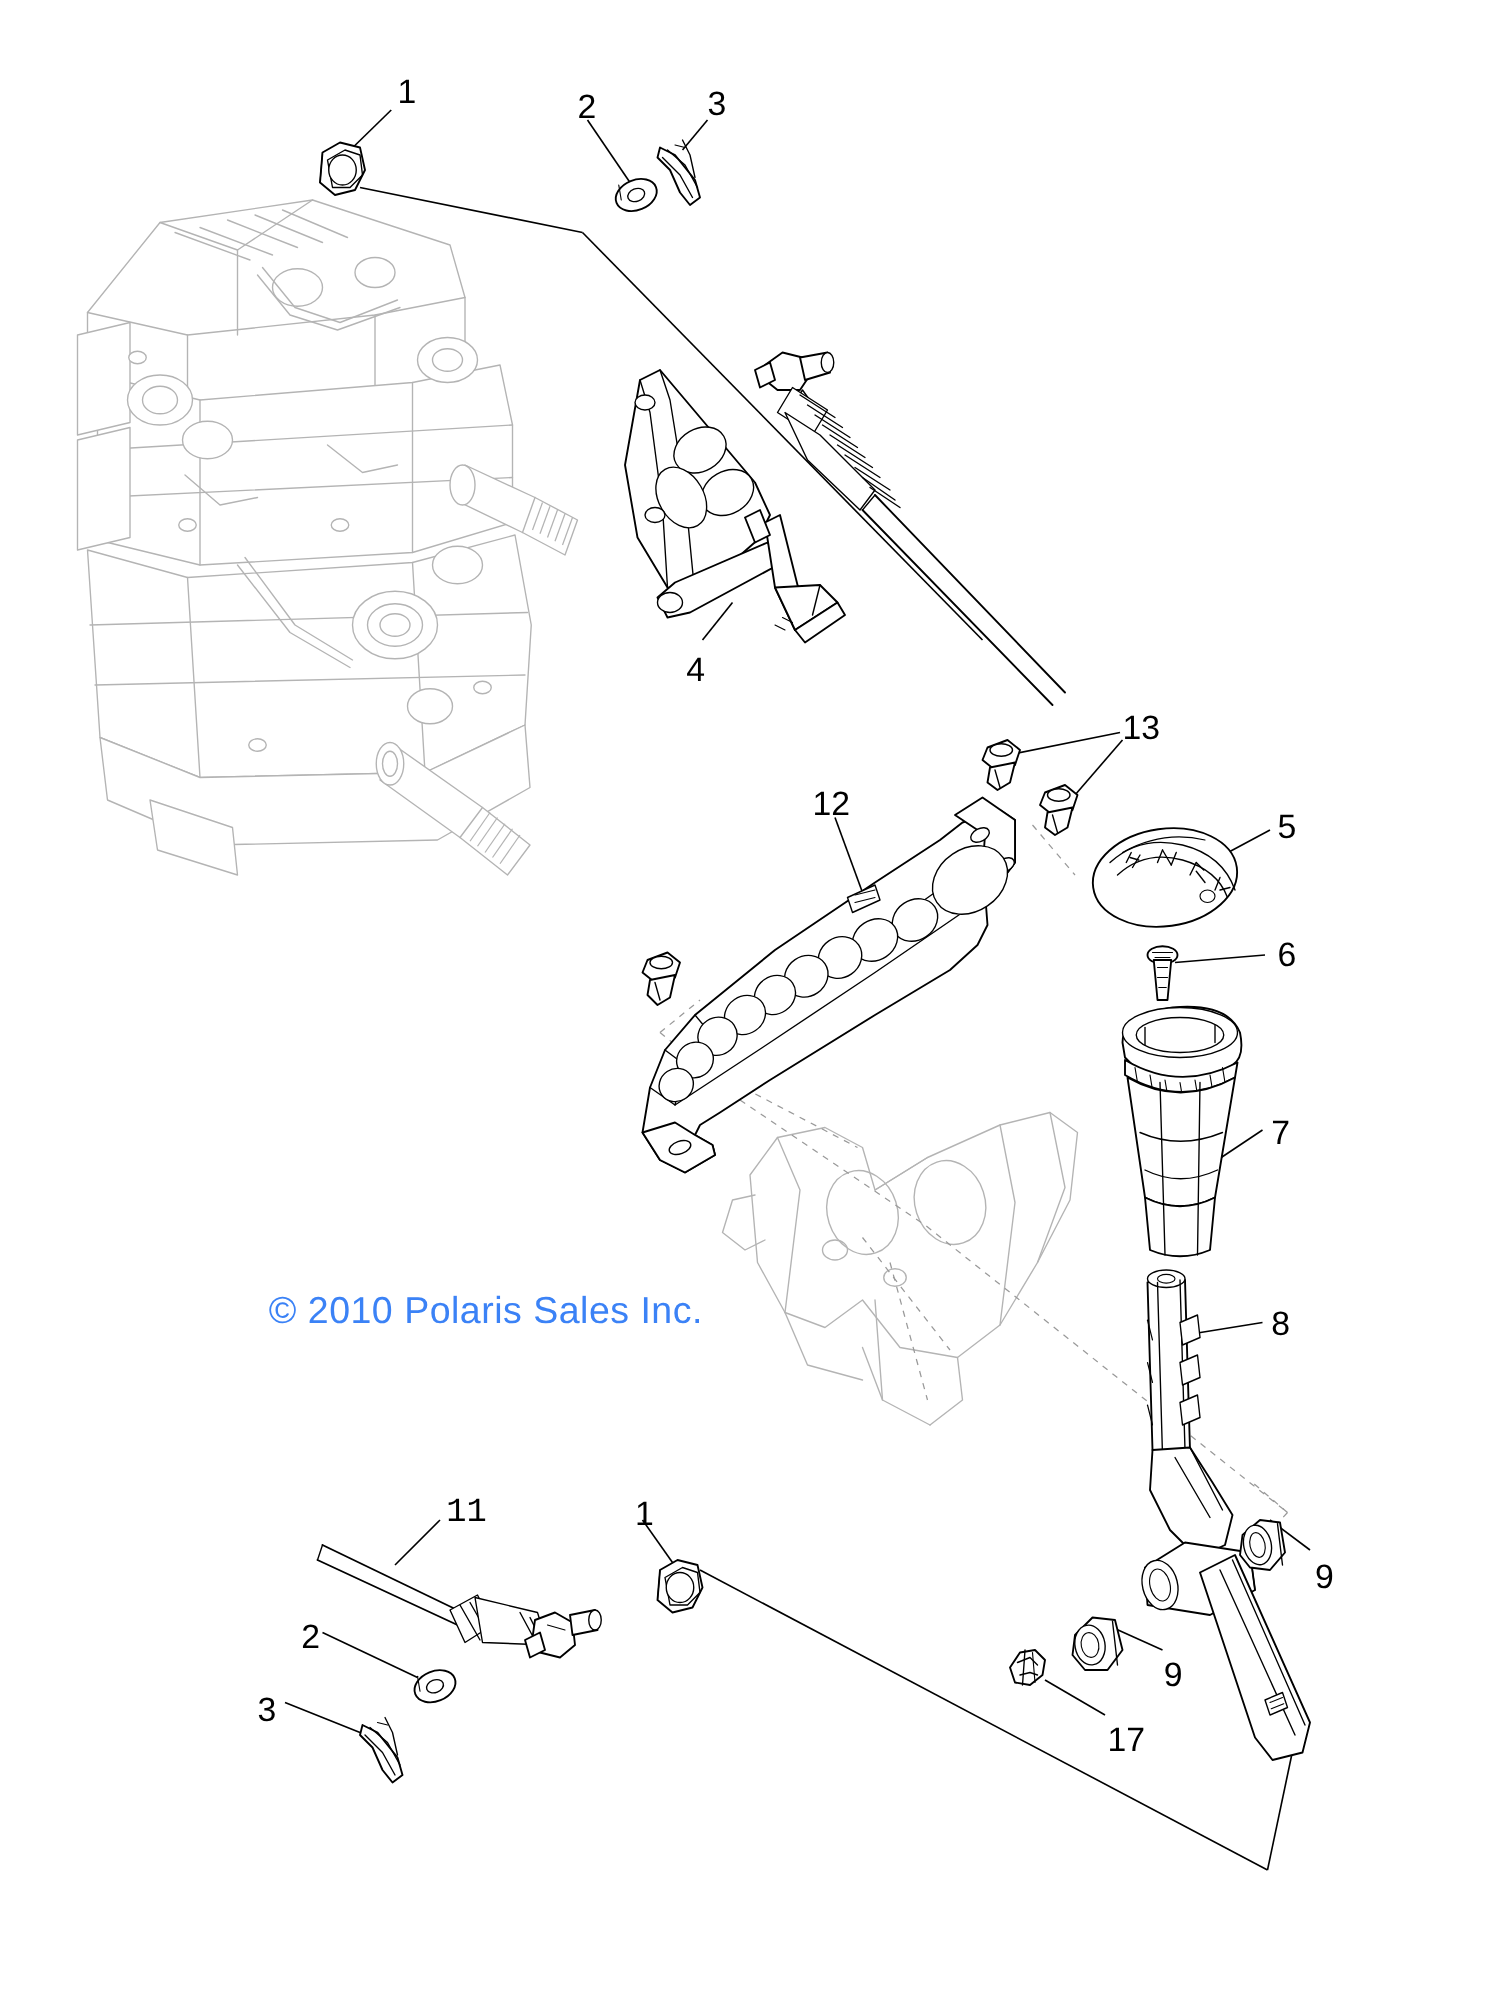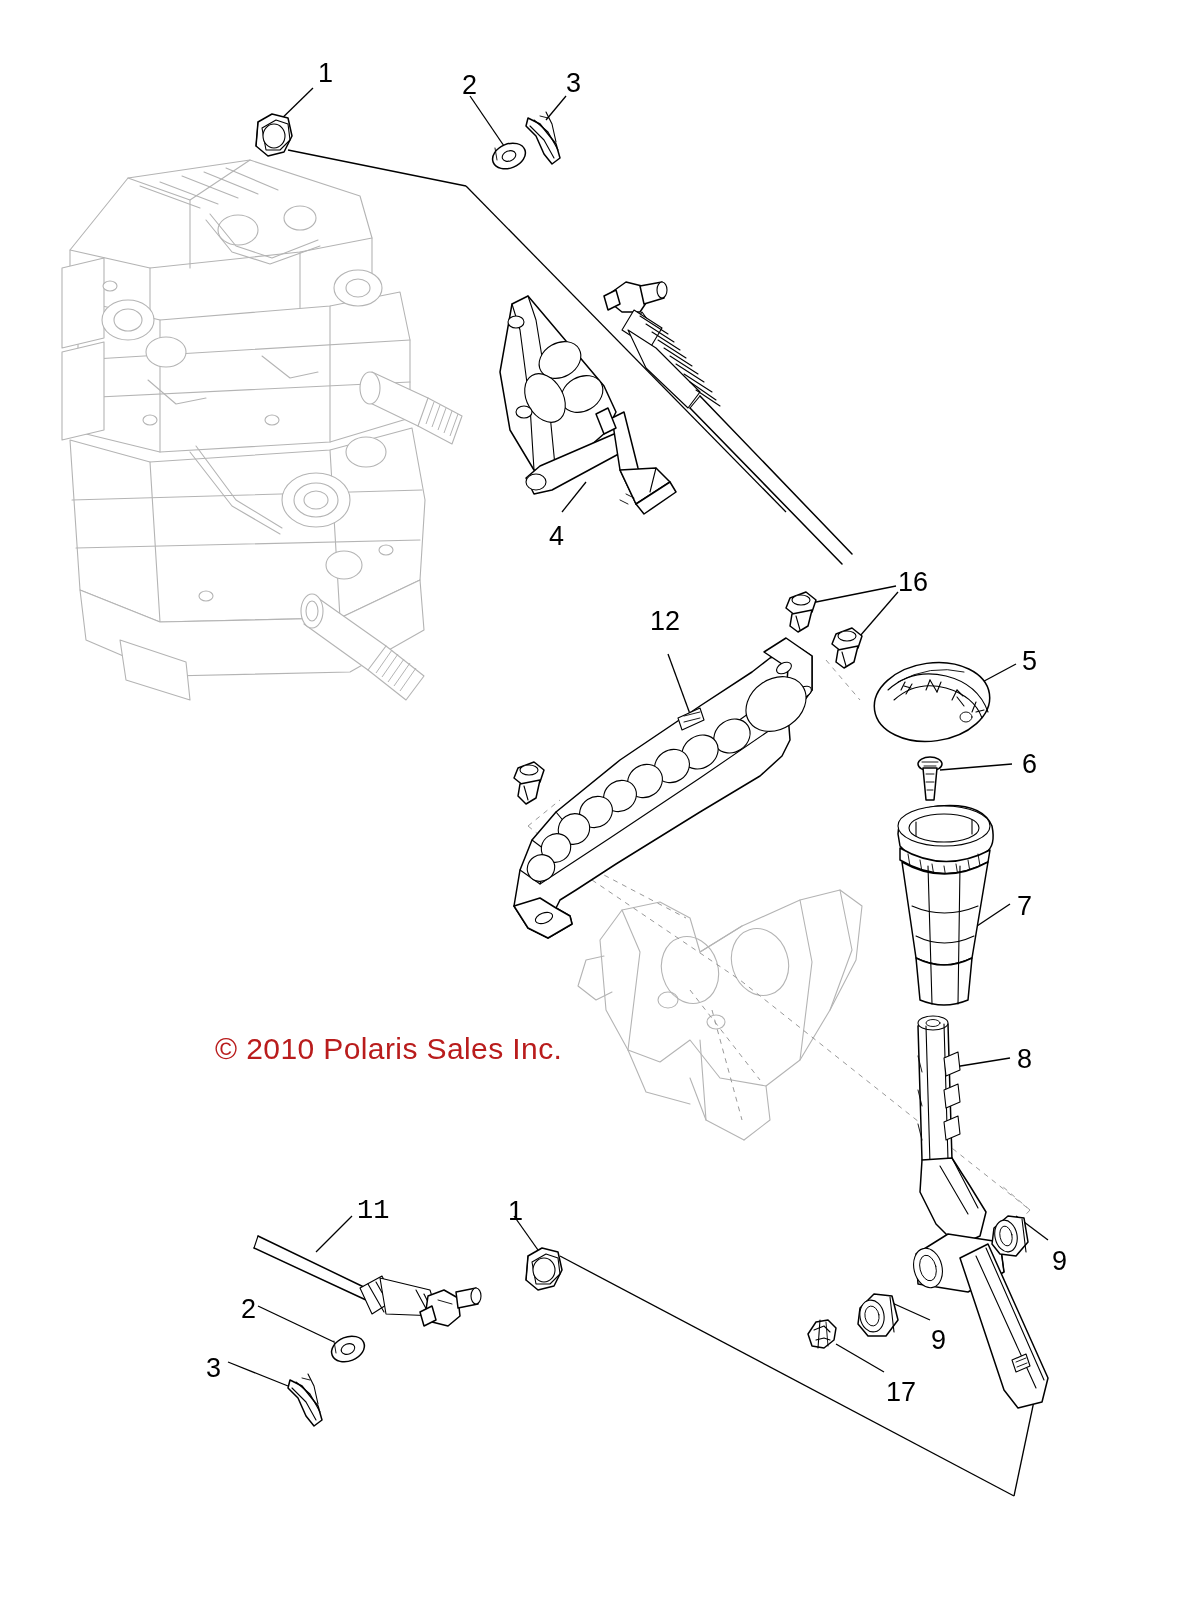--- a/index.html
+++ b/index.html
@@ -20,21 +20,21 @@
     color:#000;
     white-space:nowrap;
     user-select:none;
   }
   #copyright{
     position:absolute;
     left:215px;top:1032px;
     font-family:"Liberation Sans",sans-serif;
     font-size:30px;
     letter-spacing:.4px;
-    color:#b91c1c;
+    color:#3b82f6;
     white-space:nowrap;
   }
 </style>
 </head>
 <body>
 
 <div id="sheet">
 
   <svg id="diagram" viewBox="0 0 1203 1600">
     <defs>
@@ -502,22 +502,22 @@
       <path class="ln-t" d="M308 1374 L314 1386 L318 1404"></path>
       <path class="ln-h" d="M302 1378 L310 1380"></path>
     </g>
 
   </svg>
 
   <div class="callout" style="left:318px;top:60px;">1</div>
   <div class="callout" style="left:462px;top:72px;">2</div>
   <div class="callout" style="left:566px;top:70px;">3</div>
   <div class="callout" style="left:549px;top:523px;">4</div>
-  <div class="callout" style="left:898px;top:569px;">16</div>
-  <div class="callout" style="left:650px;top:608px;">12</div>
+  <div class="callout" style="left:898px;top:569px;">13</div>
+  <div class="callout" style="left:650px;top:630px;">12</div>
   <div class="callout" style="left:1022px;top:648px;">5</div>
   <div class="callout" style="left:1022px;top:751px;">6</div>
   <div class="callout" style="left:1017px;top:893px;">7</div>
   <div class="callout" style="left:1017px;top:1046px;">8</div>
   <div class="callout" style="left:1052px;top:1248px;">9</div>
   <div class="callout" style="left:357px;top:1198px;font-family:Liberation Mono, monospace;">11</div>
   <div class="callout" style="left:508px;top:1198px;">1</div>
   <div class="callout" style="left:241px;top:1296px;">2</div>
   <div class="callout" style="left:931px;top:1327px;">9</div>
   <div class="callout" style="left:206px;top:1355px;">3</div>

